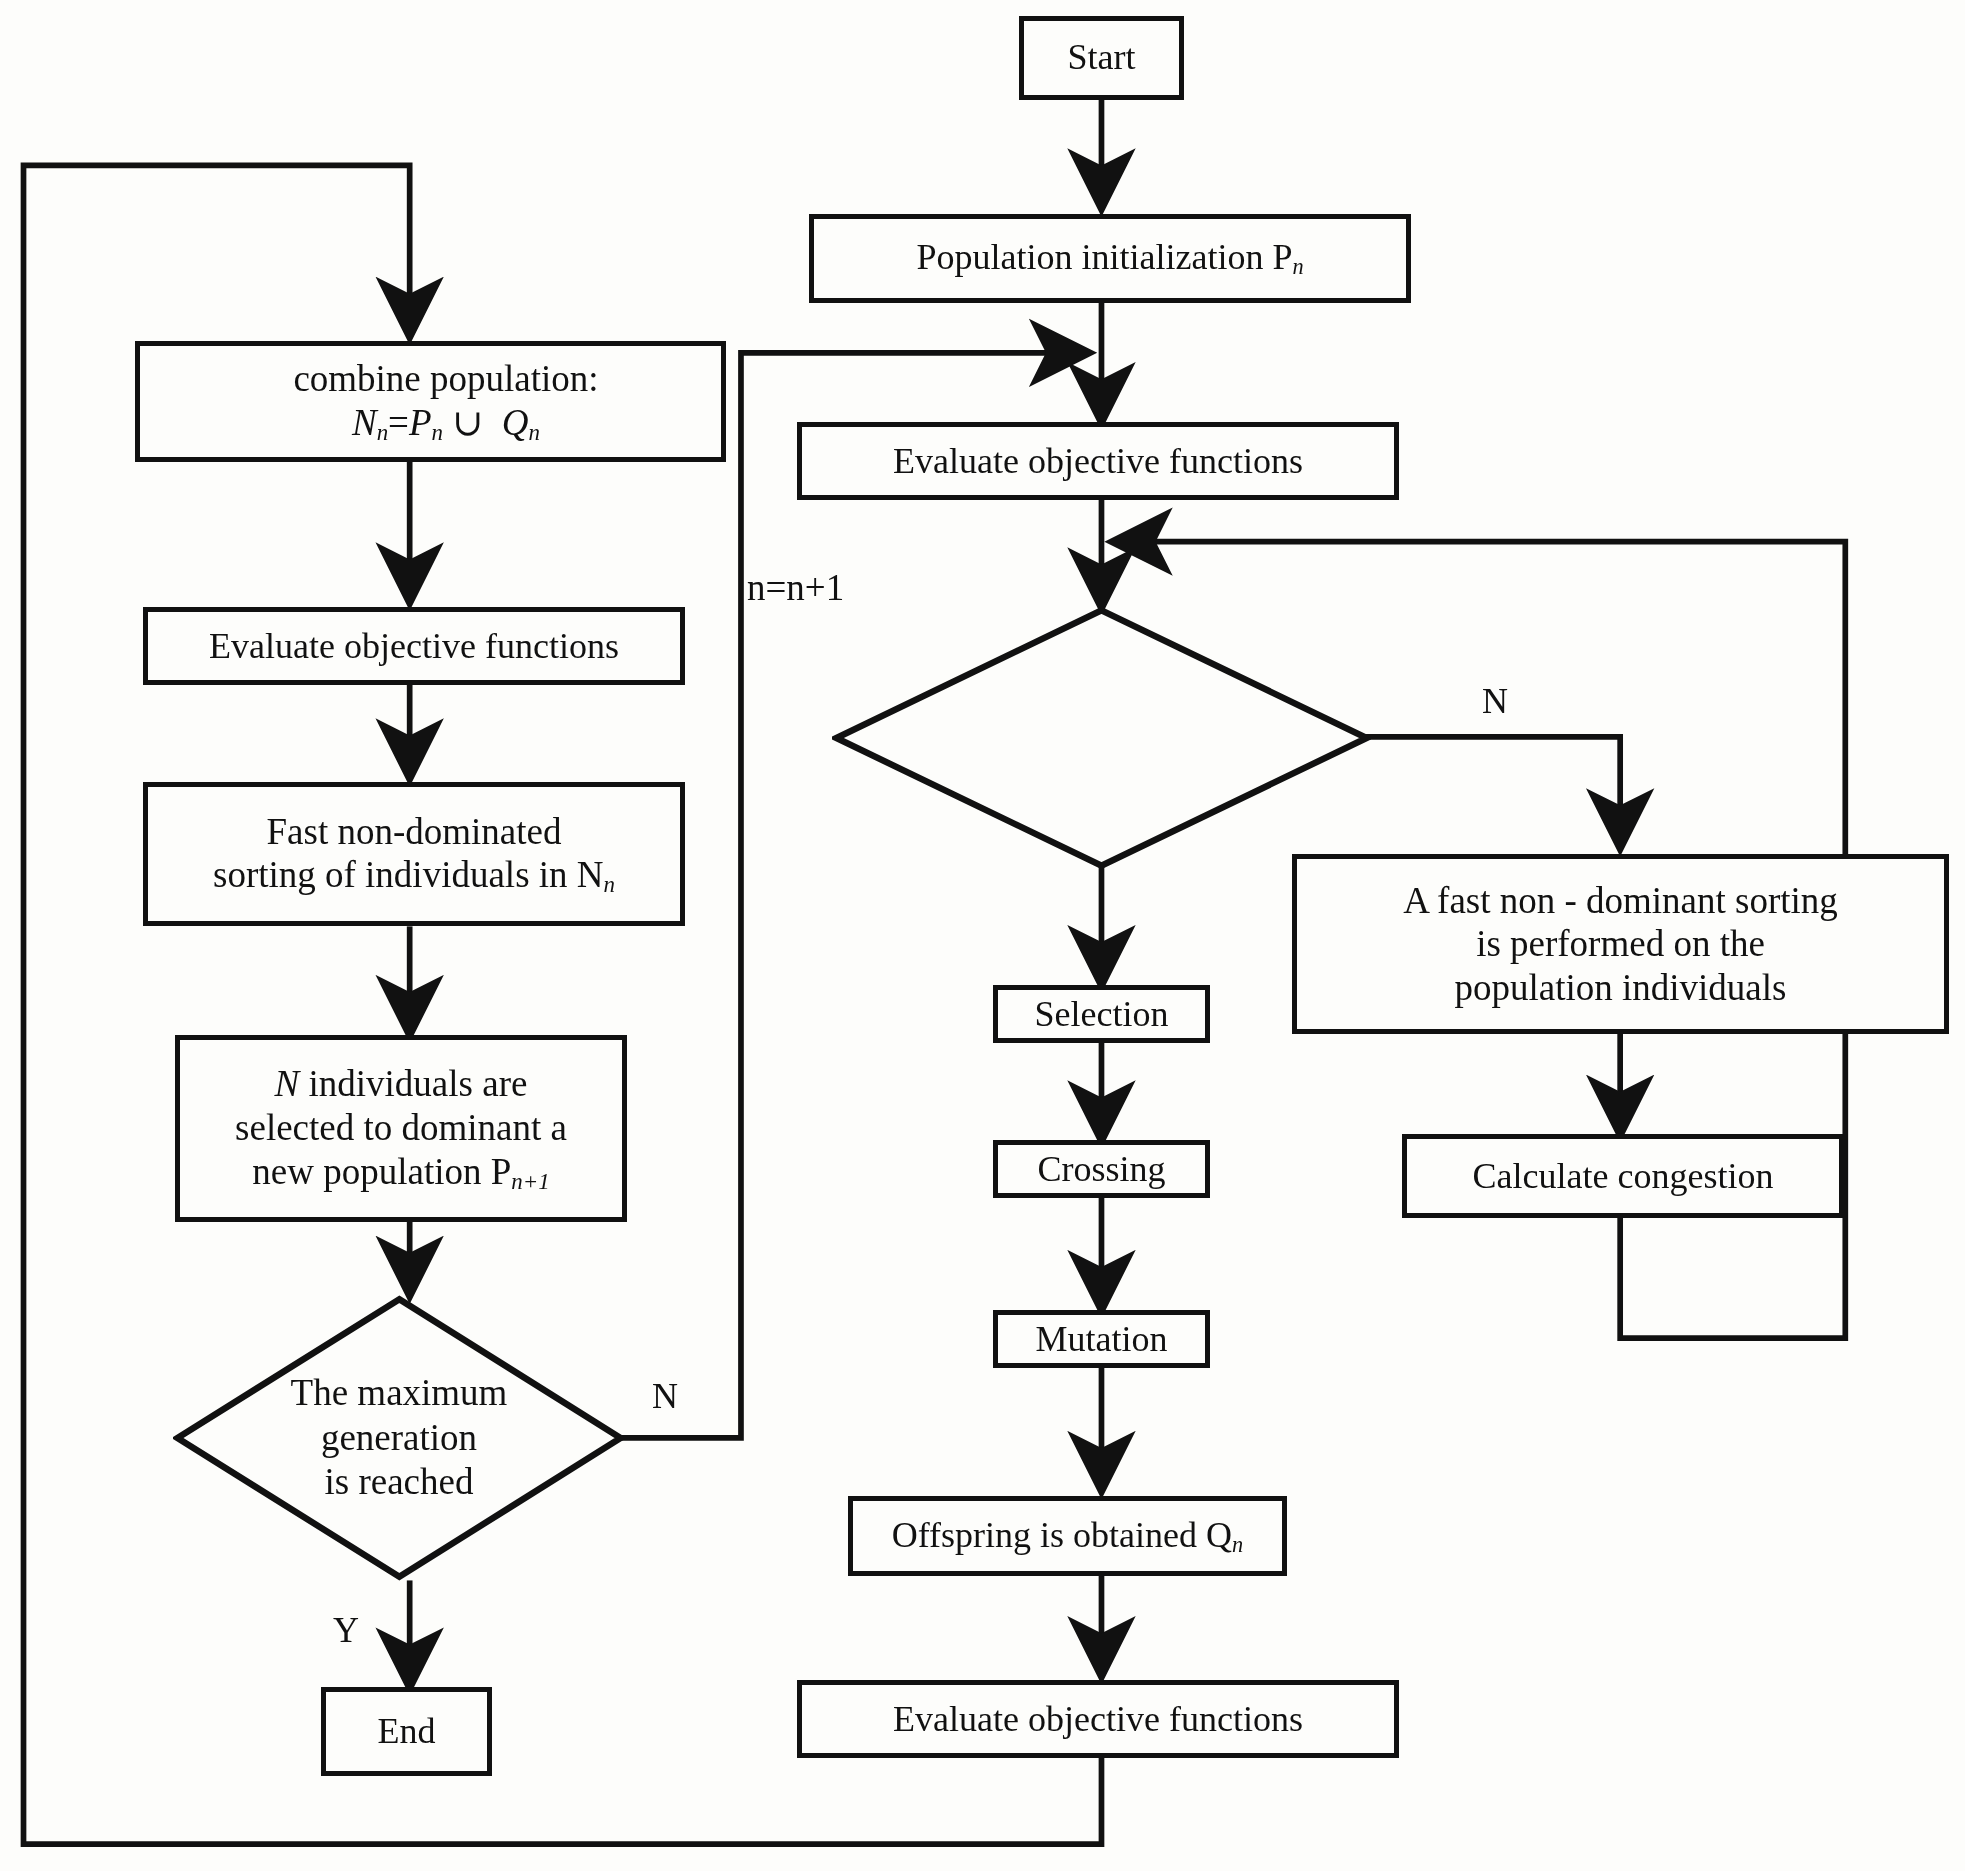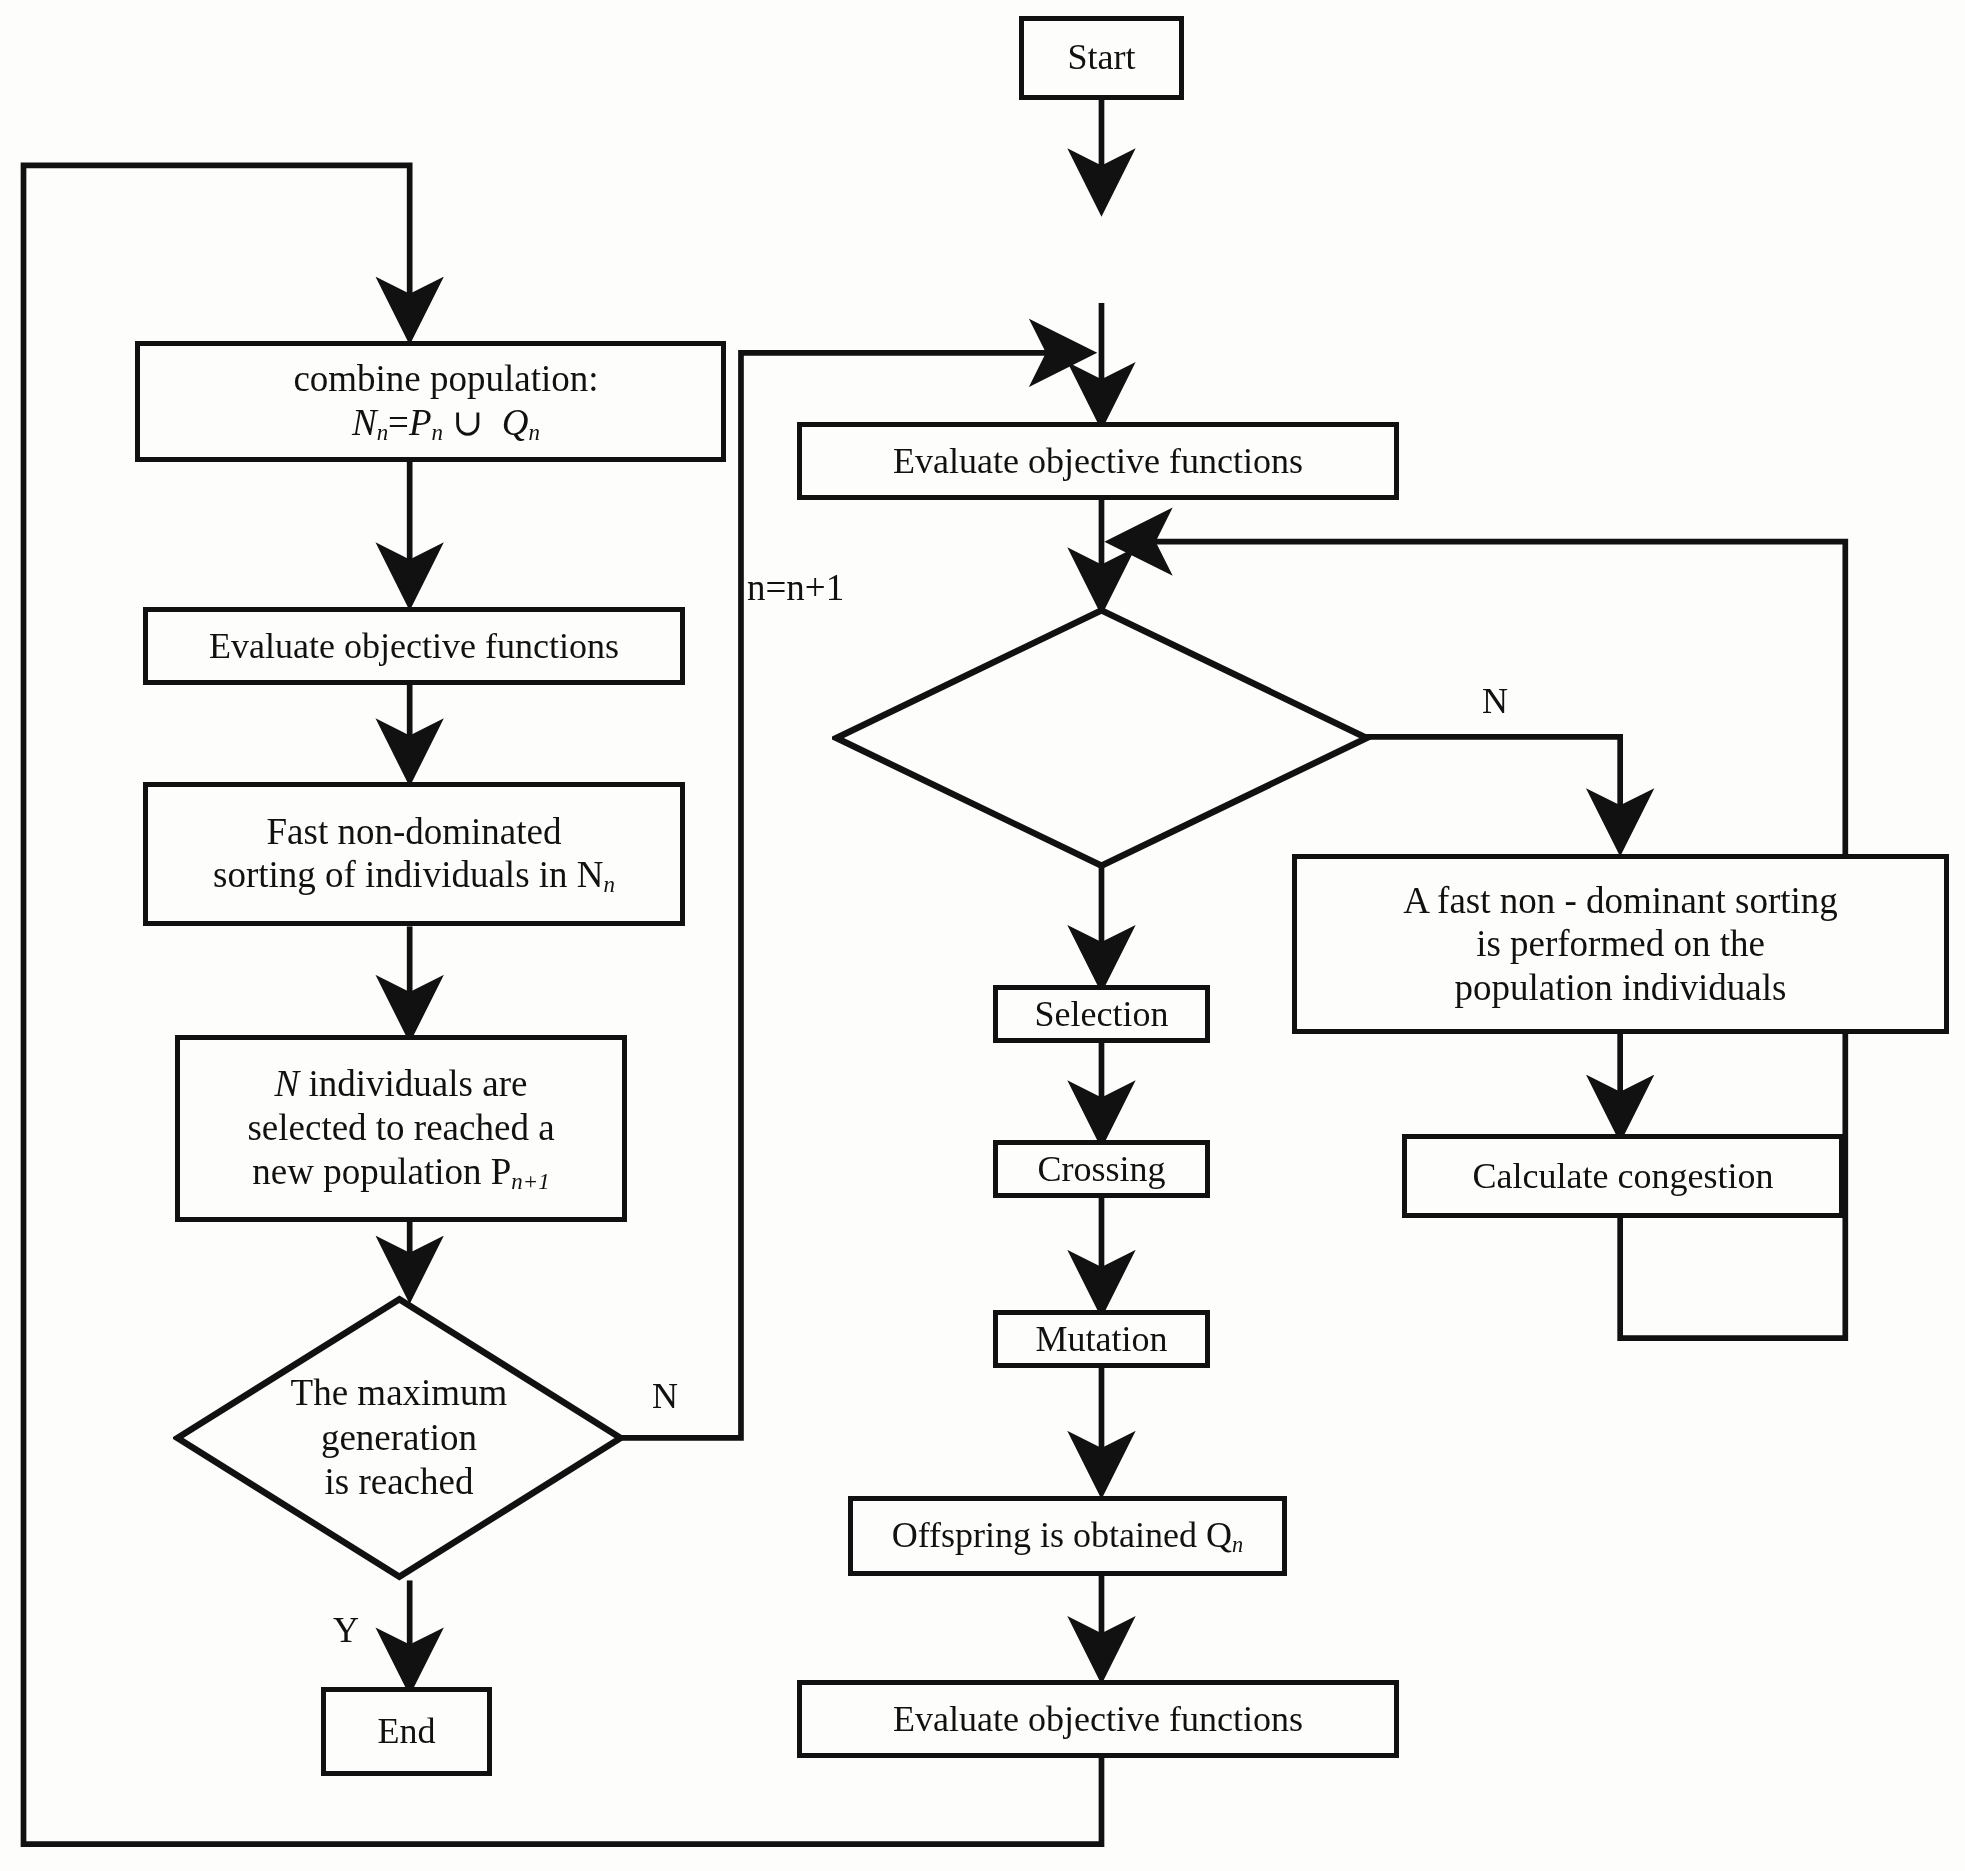--- a/index.html
+++ b/index.html
@@ -64,20 +64,23 @@
       <path d="M575,2218 L575,2368" marker-end="url(#ah)"></path>
 
       <path d="M872,2018 L1040,2018 L1040,495 L1528,495" marker-end="url(#ah)"></path>
     </g>
   </svg>
 
   <div class="node f54" style="left:1019px;top:15.7px;width:165px;height:84px;">
     <span class="tx">Start</span>
   </div>
 
+  <div class="node f54" style="left:809px;top:214px;width:602px;height:89px;">
+    <span class="tx"><span>Population initialization P</span><sub>n</sub></span>
+  </div>
 
   <div class="node f54" style="left:797px;top:422px;width:602px;height:78px;">
     <span class="tx">Evaluate objective functions</span>
   </div>
 
   <div class="dia f52" style="left:832px;top:606px;width:539px;height:264px;">
     <svg width="539" height="264" viewBox="0 0 756 370">
       <polygon points="378,6 750,185 378,364 6,185" fill="#fdfdfb" stroke="#111" stroke-width="9"></polygon>
     </svg>
   </div>
@@ -128,21 +131,21 @@
   <div class="node f52" style="left:143px;top:782px;width:542px;height:144px;">
     <span class="tx">
       <span>Fast non-dominated</span><br>
       <span>sorting of individuals in N</span><sub>n</sub>
     </span>
   </div>
 
   <div class="node f52" style="left:175px;top:1035px;width:452px;height:187px;">
     <span class="tx">
       <i>N</i><span> individuals are</span><br>
-      <span>selected to reached a</span><br>
+      <span>selected to dominant a</span><br>
       <span>new population P</span><sub>n+1</sub>
     </span>
   </div>
 
   <div class="dia f52" style="left:173px;top:1295px;width:452px;height:286px;">
     <svg width="452" height="286" viewBox="0 0 635 402">
       <polygon points="318,6 629,201 318,396 6,201" fill="#fdfdfb" stroke="#111" stroke-width="9"></polygon>
     </svg>
     <span class="tx">
       <span>The maximum</span><br>

